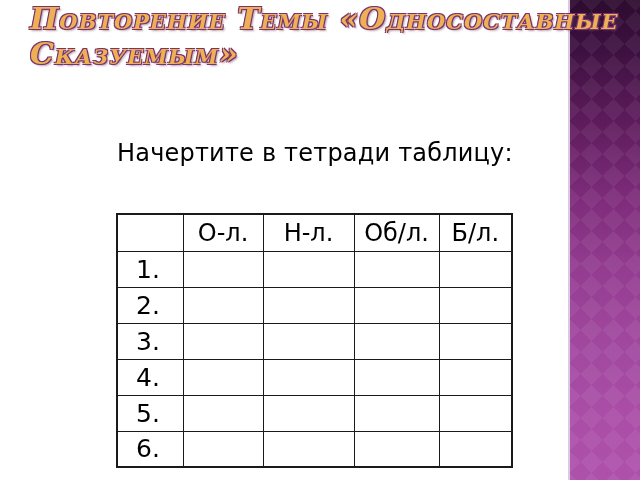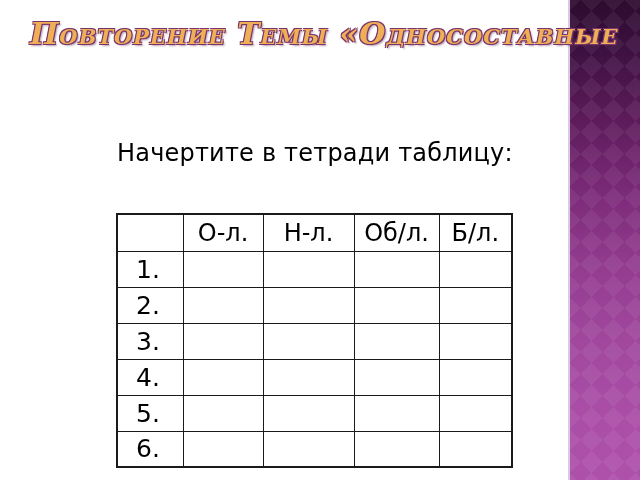--- a/index.html
+++ b/index.html
@@ -29,21 +29,21 @@
     background-image:
       linear-gradient(45deg, rgba(255,255,255,0.06) 25%, transparent 25%, transparent 75%, rgba(255,255,255,0.06) 75%),
       linear-gradient(135deg, rgba(255,255,255,0.06) 25%, transparent 25%, transparent 75%, rgba(255,255,255,0.06) 75%),
       linear-gradient(180deg, #2d0b2f 0%, #3c1040 10%, #5b1a59 24%, #7b2a78 40%, #923b8f 55%, #a0479d 70%, #a94da6 85%, #ae51ab 100%);
     background-size: 22px 22px, 22px 22px, 100% 100%;
   }
 
   
   .slide-title {
     position: absolute;
-    top: 16px;
+    top: 1px;
     left: 30px;
     width: 602px;
     z-index: 2;
     font-family: "DejaVu Serif", serif;
     font-style: italic;
     font-weight: bold;
     font-variant: small-caps;
     font-size: 30px;
     line-height: 35px;
     letter-spacing: 1px;
@@ -103,20 +103,21 @@
     vertical-align: middle;
   }
 </style>
 </head>
 <body>
 
 <div class="side-strip"></div>
 
 <div class="slide-title">
   <div class="title-line">Повторение Темы «Односоставные</div>
+  <div class="title-line">Сказуемым»</div>
 </div>
 
 <div class="instruction">Начертите в тетради таблицу:</div>
 
 <table class="nb-table">
   <colgroup>
     <col style="width:66px">
     <col style="width:80px">
     <col style="width:91px">
     <col style="width:85px">

